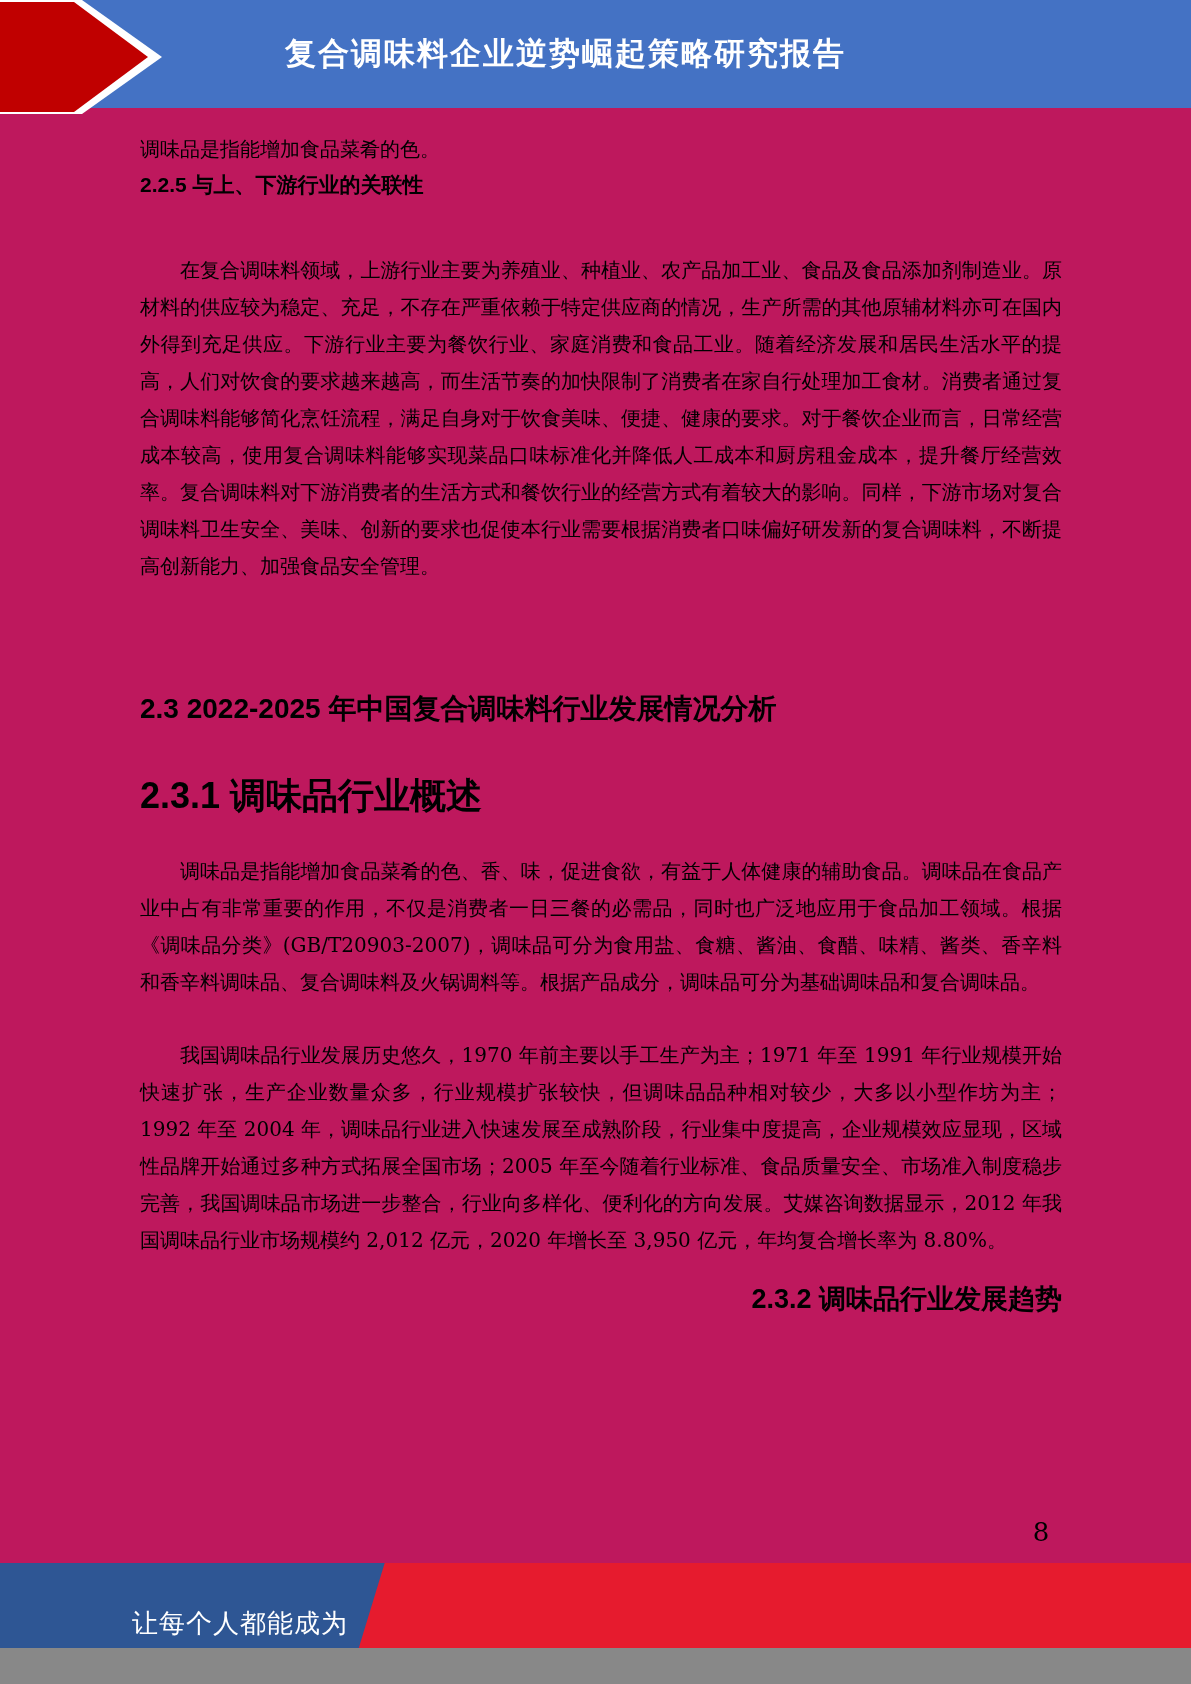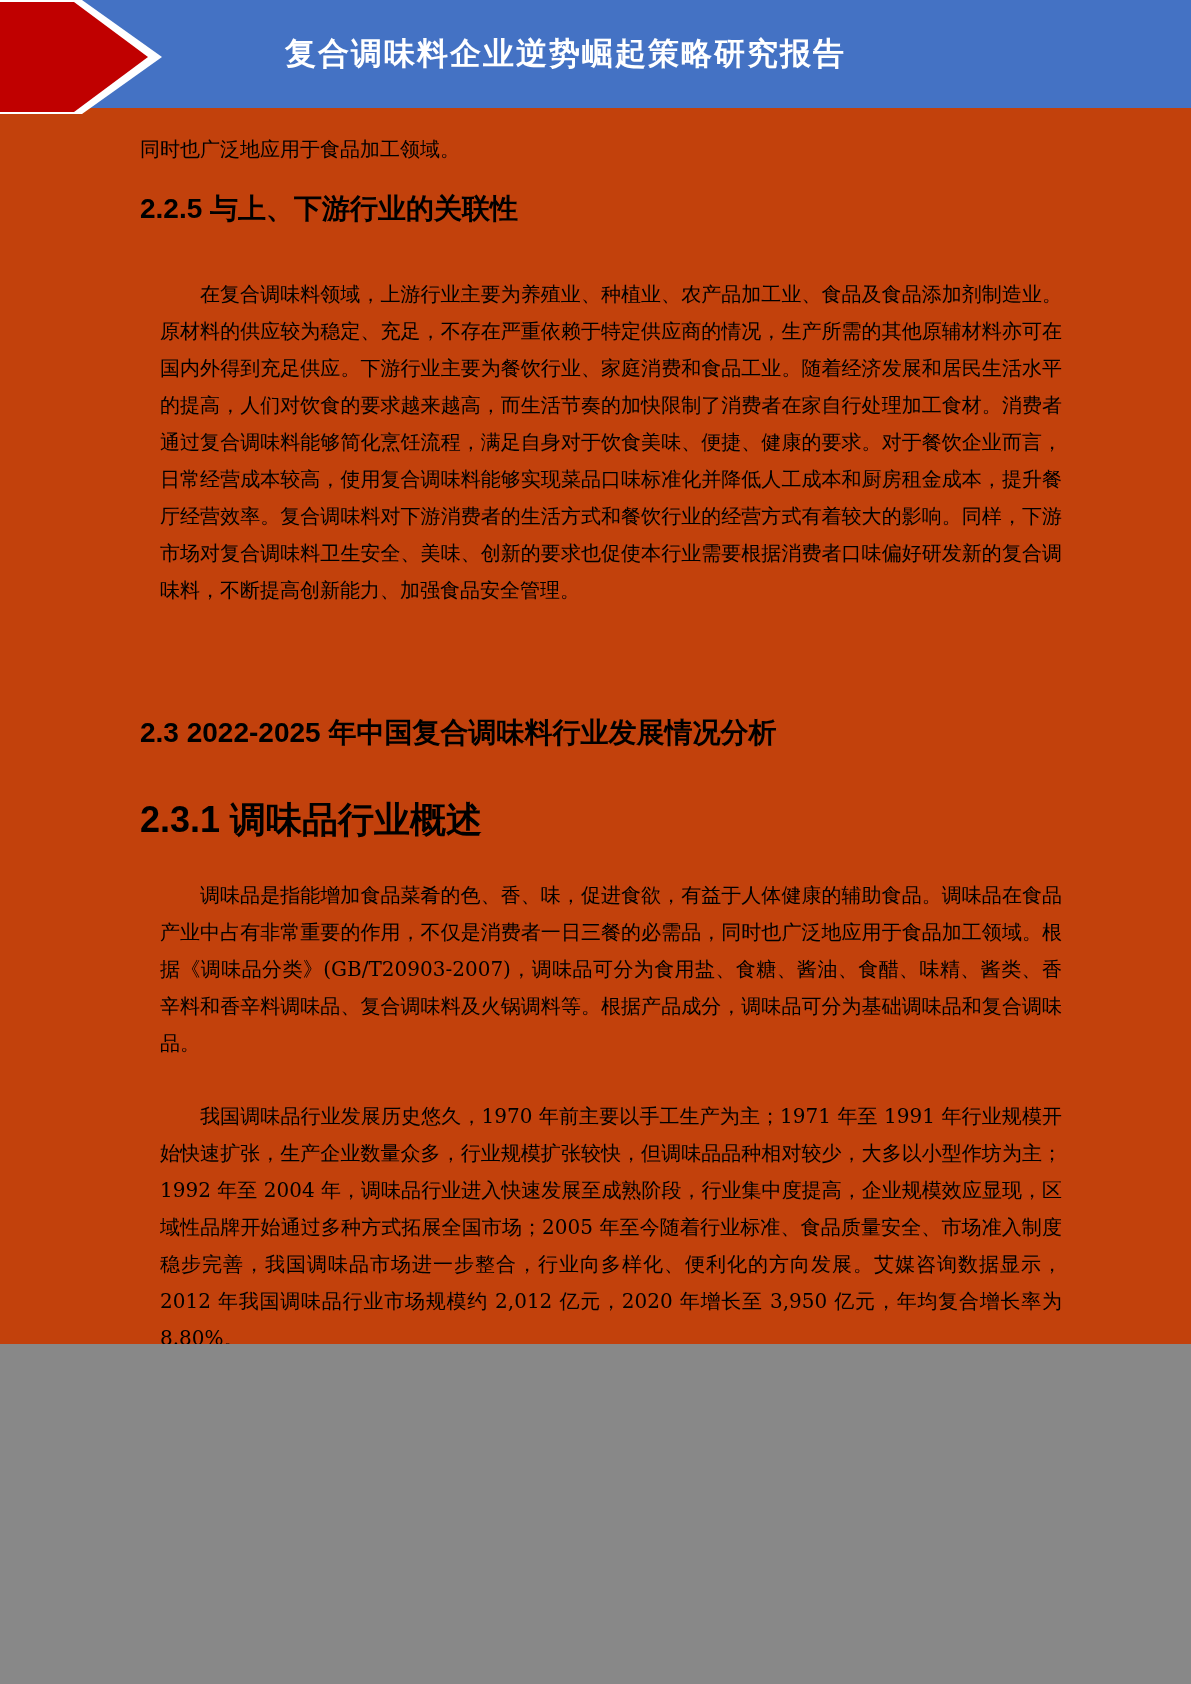--- a/index.html
+++ b/index.html
@@ -1,21 +1,21 @@
 <!DOCTYPE html>
 <html style="--header-blue: #4472C4; --arrow-red: #C00000; --footer-blue: #2E5694; --footer-red: #E61B2E;"><head>
 <meta charset="utf-8">
 <style>
   html,body { margin:0; padding:0; background:#888; }
   .page {
     position: relative;
     width: 1191px;
-    height: 1344px;
+    height: 1648px;
     margin: 0 auto;
-    background: #c2410c;
+    background: #be185d;
     overflow: hidden;
     font-family: "DejaVu Serif", "Liberation Serif", serif;
     color: #000;
   }
 
   
   .header-bar {
     position: absolute;
     top: 0; left: 0;
     width: 1191px;
@@ -47,30 +47,30 @@
     top: 108px;
     left: 140px;
     width: 922px;
   }
   .body-par {
     font-size: 20px;
     line-height: 37px;
     text-align: justify;
     margin: 0;
   }
-  .indent { text-indent: 2em; margin-left: 20px; }
+  .indent { text-indent: 2em; }
   .continuation { margin-top: 23px; }
   .h-sub, .h-main {
     font-family: "Liberation Sans", sans-serif;
     font-weight: bold;
     color: #000;
     white-space: nowrap;
     margin: 0;
   }
-  .h-225  { font-size: 28px; line-height: 34px; margin-top: 24px; }
+  .h-225  { font-size: 21px; line-height: 34px; }
   .p-225  { margin-top: 50px; }
   .h-23   { font-size: 28px; line-height: 36px; margin-top: 106px; }
   .h-231  { font-size: 36px; line-height: 34px; margin-top: 52px; }
   .p-231a { margin-top: 40px; }
   .p-231b { margin-top: 36px; }
   .h-232  { font-size: 27px; line-height: 34px; margin-top: 23px; text-align: right; }
 
   
   .page-number {
     position: absolute;
@@ -133,21 +133,21 @@
   <div class="header-bar">
     <svg class="header-arrow" viewBox="0 0 172 114" xmlns="http://www.w3.org/2000/svg" aria-hidden="true">
       <polygon points="0,0 82,0 162,57 82,114 0,114" fill="#ffffff"></polygon>
       <polygon points="0,2 74,2 148,57 74,112 0,112" fill="var(--arrow-red, #C00000)"></polygon>
     </svg>
     <div class="header-title">复合调味料企业逆势崛起策略研究报告</div>
   </div>
 
   <div class="content">
 
-    <p class="body-par continuation">同时也广泛地应用于食品加工领域。</p>
+    <p class="body-par continuation">调味品是指能增加食品菜肴的色。</p>
 
     <h3 class="h-sub h-225">2.2.5 与上、下游行业的关联性</h3>
 
     <p class="body-par indent p-225">在复合调味料领域，上游行业主要为养殖业、种植业、农产品加工业、食品及食品添加剂制造业。原材料的供应较为稳定、充足，不存在严重依赖于特定供应商的情况，生产所需的其他原辅材料亦可在国内外得到充足供应。下游行业主要为餐饮行业、家庭消费和食品工业。随着经济发展和居民生活水平的提高，人们对饮食的要求越来越高，而生活节奏的加快限制了消费者在家自行处理加工食材。消费者通过复合调味料能够简化烹饪流程，满足自身对于饮食美味、便捷、健康的要求。对于餐饮企业而言，日常经营成本较高，使用复合调味料能够实现菜品口味标准化并降低人工成本和厨房租金成本，提升餐厅经营效率。复合调味料对下游消费者的生活方式和餐饮行业的经营方式有着较大的影响。同样，下游市场对复合调味料卫生安全、美味、创新的要求也促使本行业需要根据消费者口味偏好研发新的复合调味料，不断提高创新能力、加强食品安全管理。</p>
 
     <h2 class="h-main h-23">2.3 2022-2025 年中国复合调味料行业发展情况分析</h2>
 
     <h3 class="h-sub h-231">2.3.1 调味品行业概述</h3>
 
     <p class="body-par indent p-231a">调味品是指能增加食品菜肴的色、香、味，促进食欲，有益于人体健康的辅助食品。调味品在食品产业中占有非常重要的作用，不仅是消费者一日三餐的必需品，同时也广泛地应用于食品加工领域。根据《调味品分类》(GB/T20903-2007)，调味品可分为食用盐、食糖、酱油、食醋、味精、酱类、香辛料和香辛料调味品、复合调味料及火锅调料等。根据产品成分，调味品可分为基础调味品和复合调味品。</p>

